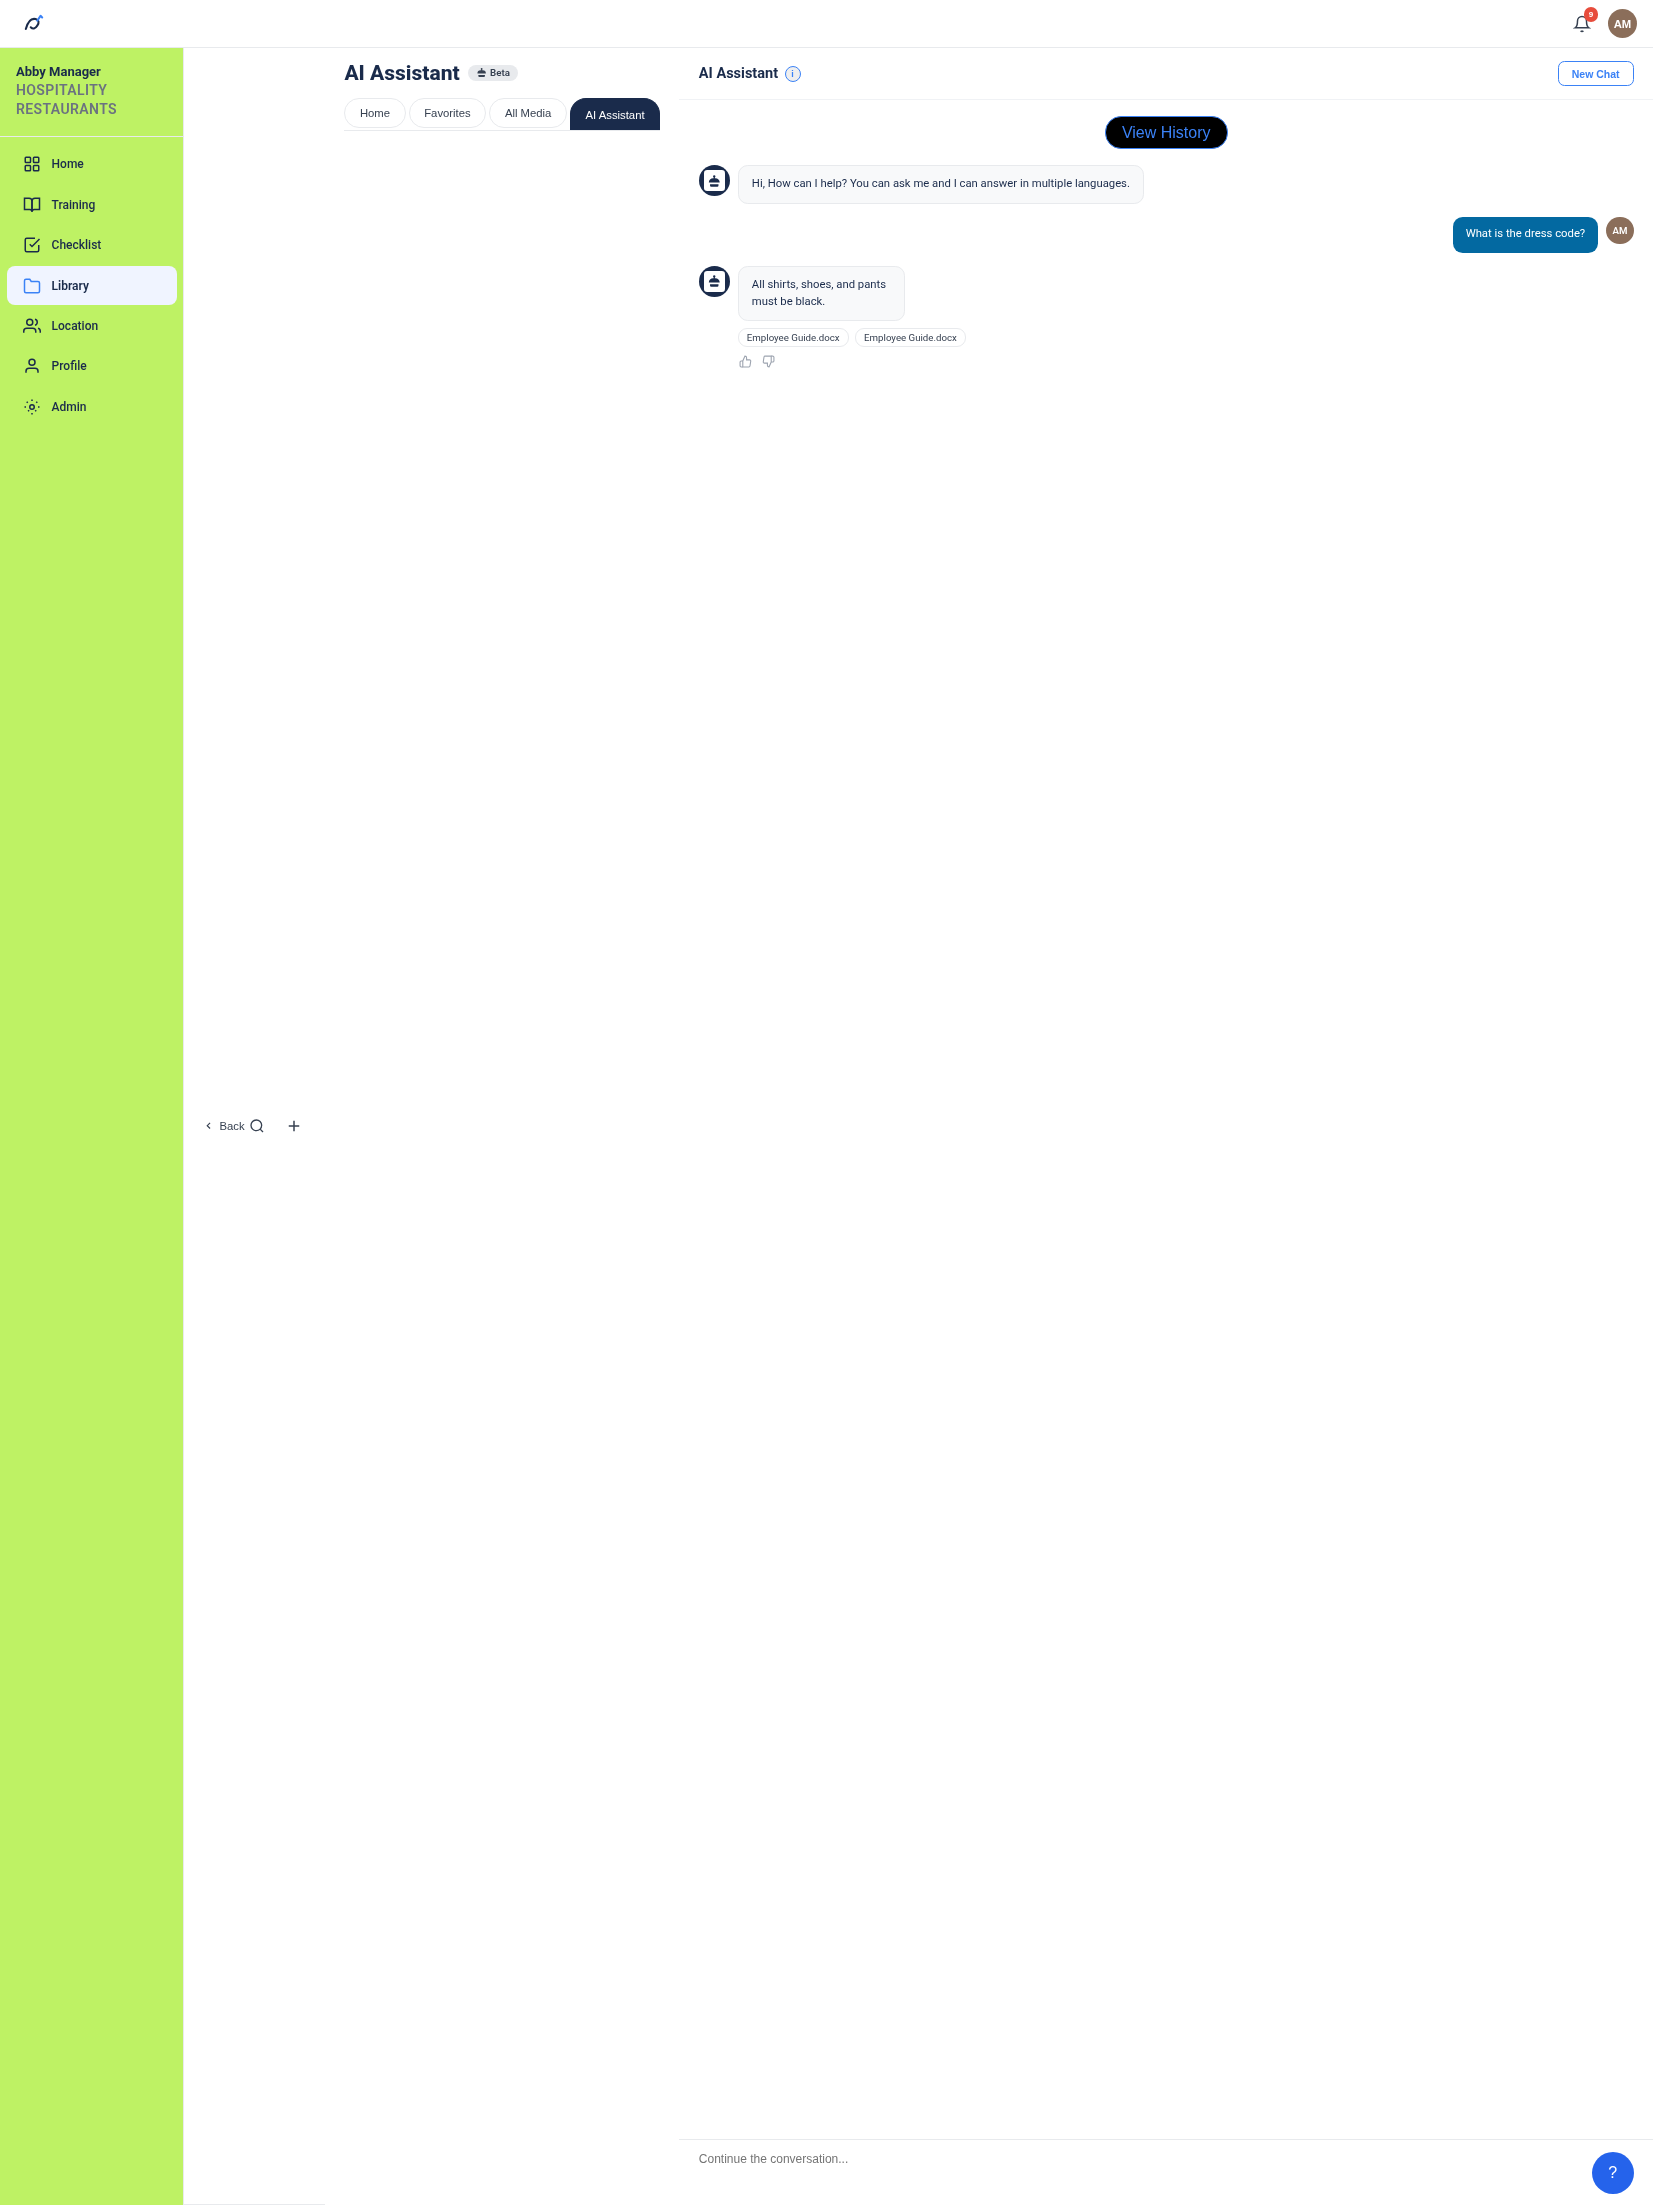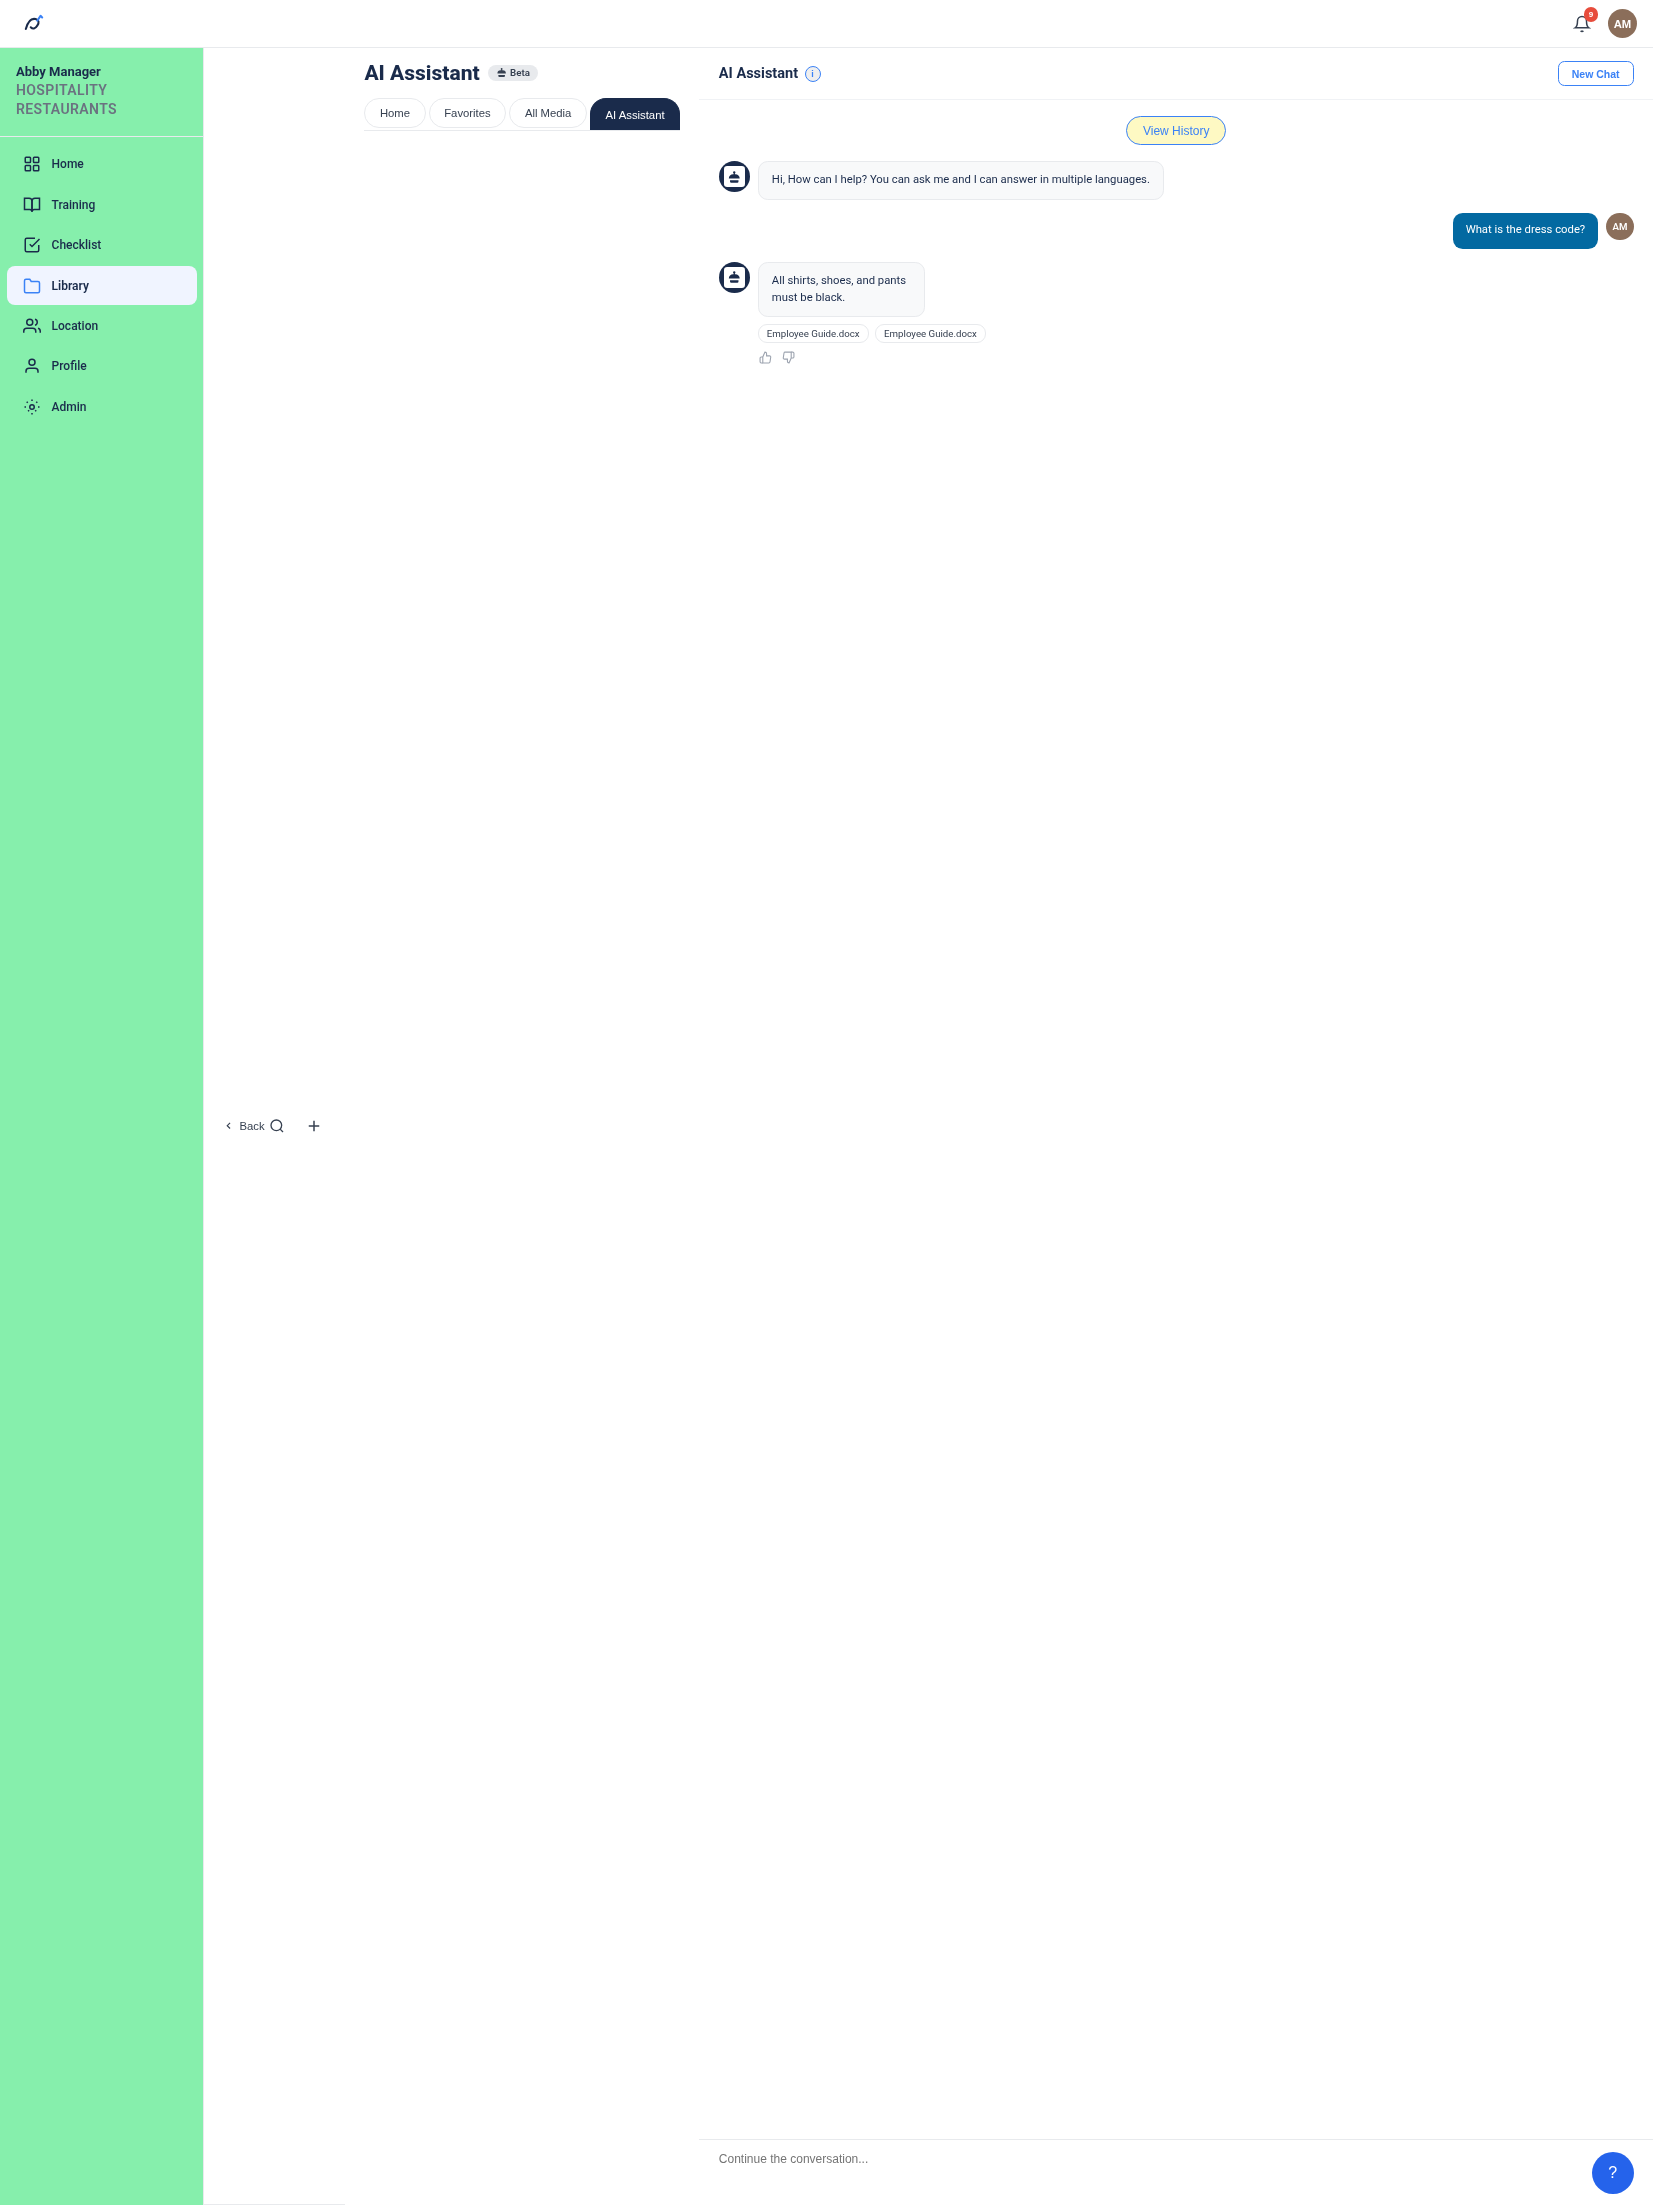--- a/index.html
+++ b/index.html
@@ -80,22 +80,22 @@
 
     
     .main-layout {
       display: flex;
       flex: 1;
       overflow: hidden;
     }
 
     
     .sidebar {
-      width: 204px;
-      background: #86efac;
+      width: 184px;
+      background: #bef264;
       flex-shrink: 0;
       padding: 16px 0;
       overflow-y: auto;
       border-right: 0.8px solid #e8eaed;
     }
     .user-info {
       padding: 0 16px 16px 16px;
       border-bottom: 0.8px solid #e8eaed;
       margin-bottom: 8px;
     }
@@ -317,24 +317,24 @@
       padding: 16px 19.4px;
     }
     .view-history-row {
       display: flex;
       justify-content: center;
       margin-bottom: 16px;
     }
     .view-history-btn {
       border: 1.2px solid #3b82f6;
       color: #3b82f6;
-      background: #fef9c3;
+      background: #000000;
       padding: 6.5px 16px;
       border-radius: 16px;
-      font-size: 12px;
+      font-size: 16px;
       font-weight: 500;
       cursor: pointer;
     }
     .message-row {
       display: flex;
       gap: 8px;
       margin-bottom: 13px;
       align-items: flex-start;
     }
     .message-row.user-row {

